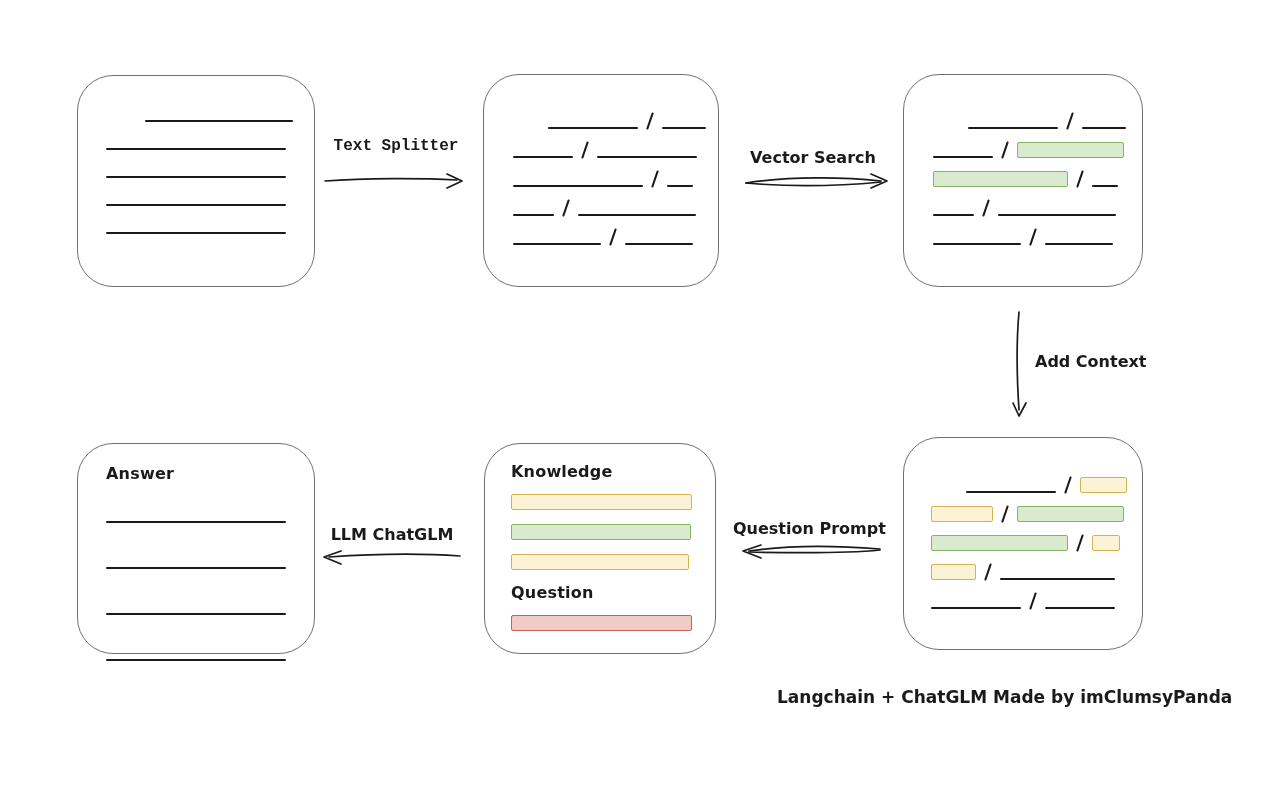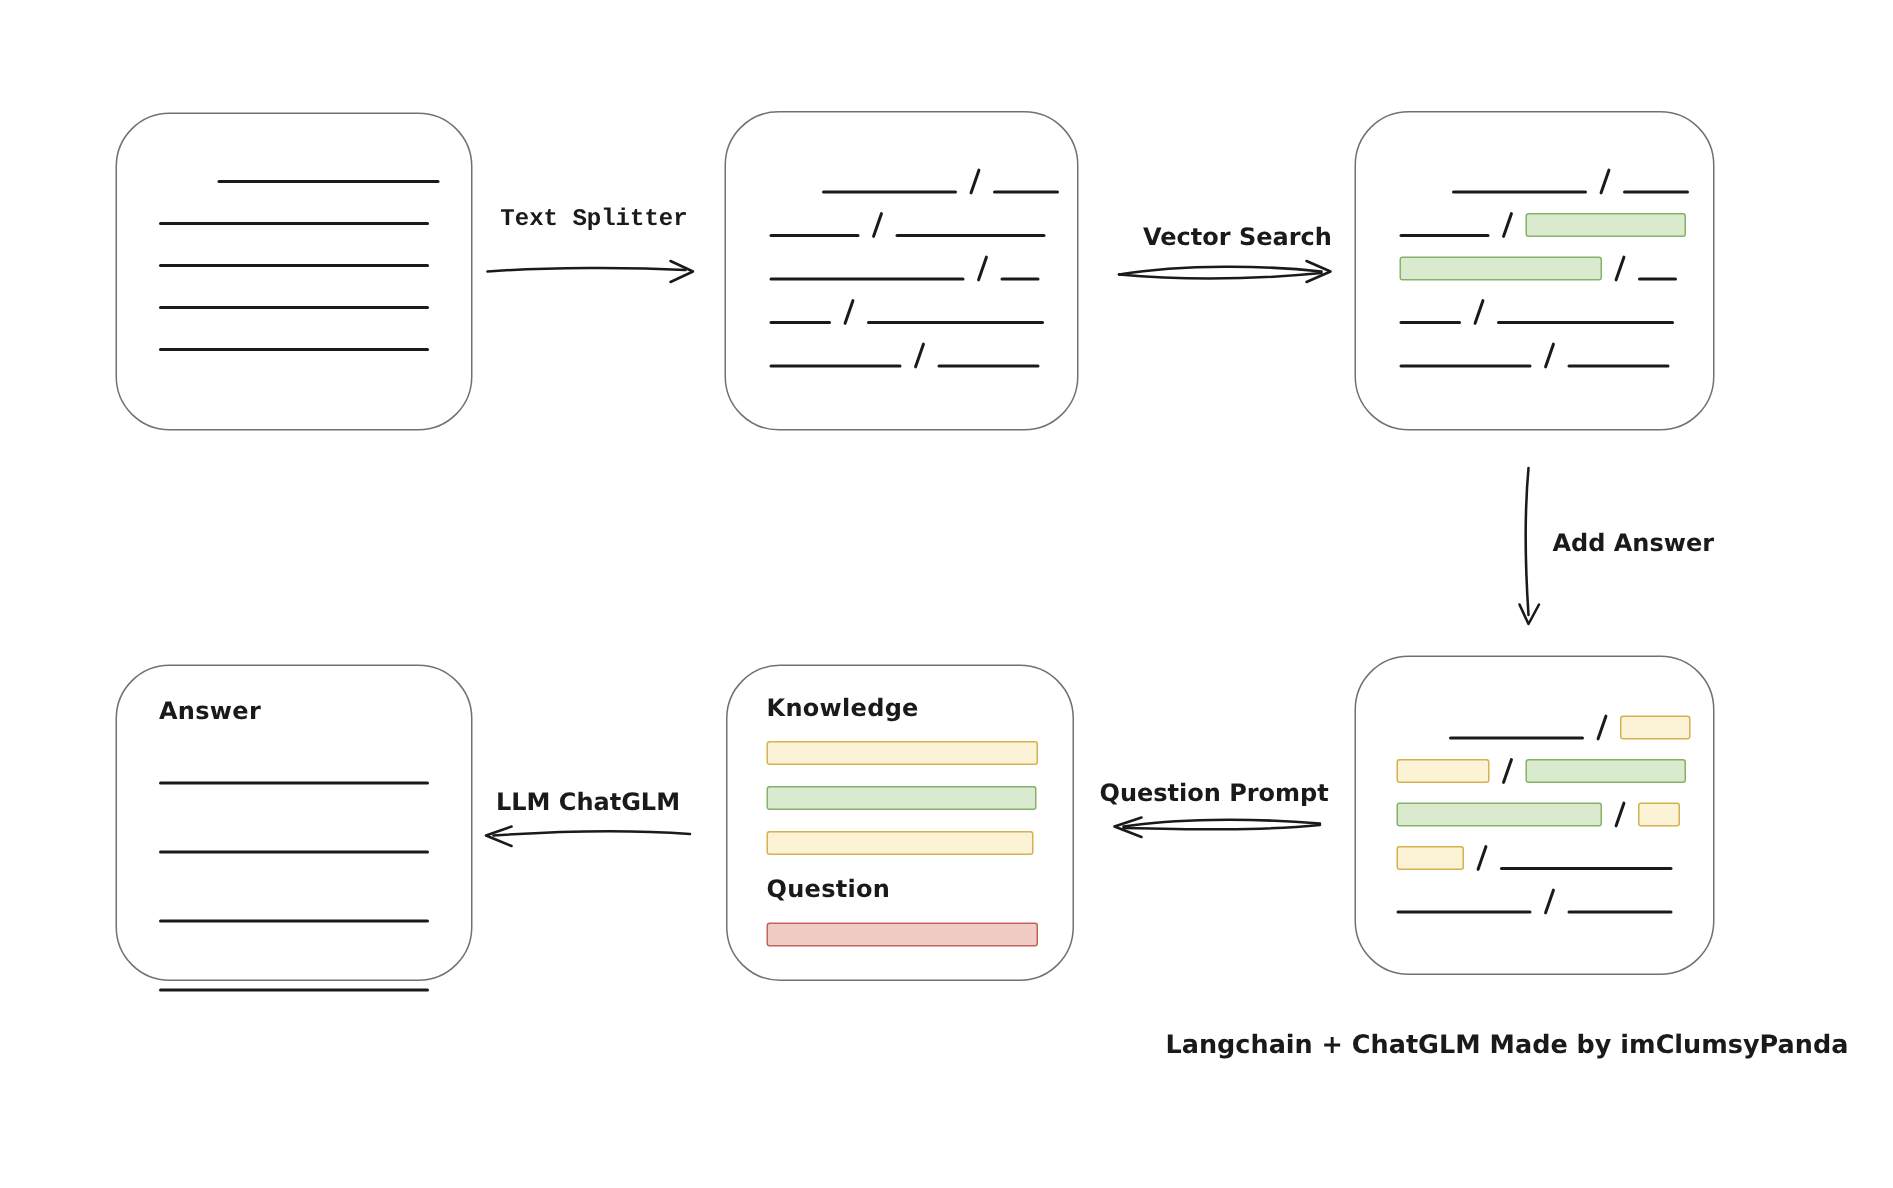--- a/index.html
+++ b/index.html
@@ -55,21 +55,21 @@
   #box-answer .node-label { margin-bottom:22px; }
   #box-answer .chunk-row { margin-bottom:28px; }
 
   
   .arrow-label {
     position:absolute;
     font-size:16px; font-weight:700;
     white-space:nowrap; text-align:center;
   }
   #label-text-splitter   { left:330px;  top:137px; width:132px;font-family:Liberation Mono, monospace; }
-  #label-vector-search   { left:743px;  top:148px; width:140px;margin-left:12px; }
+  #label-vector-search   { left:743px;  top:148px; width:140px; }
   #label-add-context     { left:1035px; top:352px; text-align:left; }
   #label-generate-prompt { left:733px;  top:519px; width:152px; }
   #label-llm-response    { left:324px;  top:525px; width:136px; }
 
   .caption {
     position:absolute; left:777px; top:687px; width:402px;
     font-size:17px; font-weight:700; text-align:center; white-space:nowrap;
   }
 
   svg.arrow-layer { position:absolute; left:0; top:0; pointer-events:none; }
@@ -254,18 +254,18 @@
     <div class="node-label question-label">Question</div>
     <div class="bars">
         <div class="chunk-row">
           <span class="seg seg-red" style="width: 181px;"></span>
         </div>
       </div>
   </div>
 
   <div class="arrow-label" id="label-text-splitter">Text Splitter</div>
   <div class="arrow-label" id="label-vector-search">Vector Search</div>
-  <div class="arrow-label" id="label-add-context">Add Answer</div>
+  <div class="arrow-label" id="label-add-context">Add Context</div>
   <div class="arrow-label" id="label-generate-prompt">Question Prompt</div>
   <div class="arrow-label" id="label-llm-response">LLM ChatGLM</div>
 
   <div class="caption">Langchain + ChatGLM Made by imClumsyPanda</div>
 </div>
 
 </body></html>

